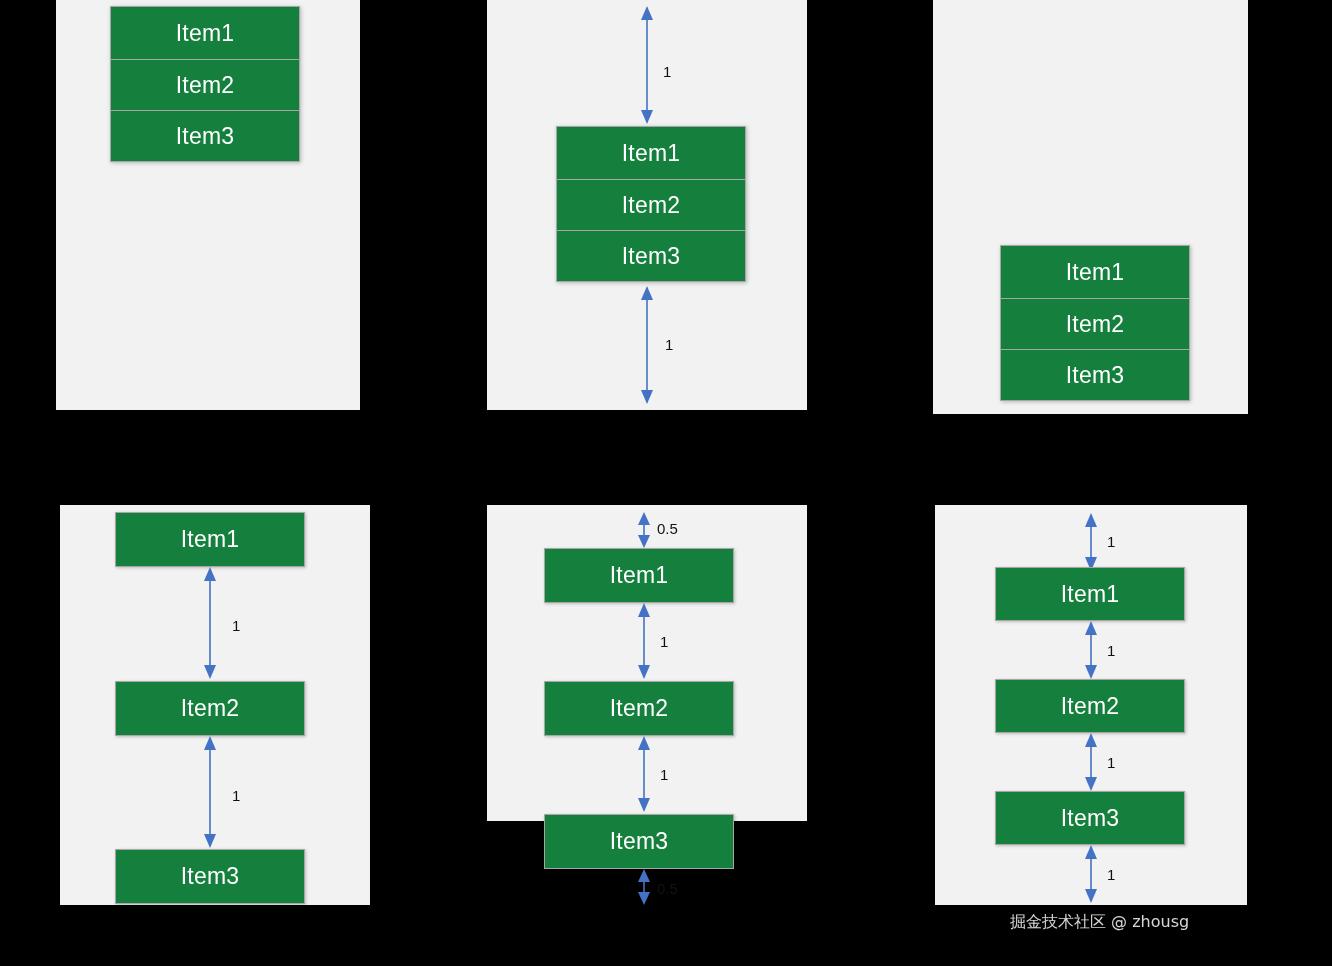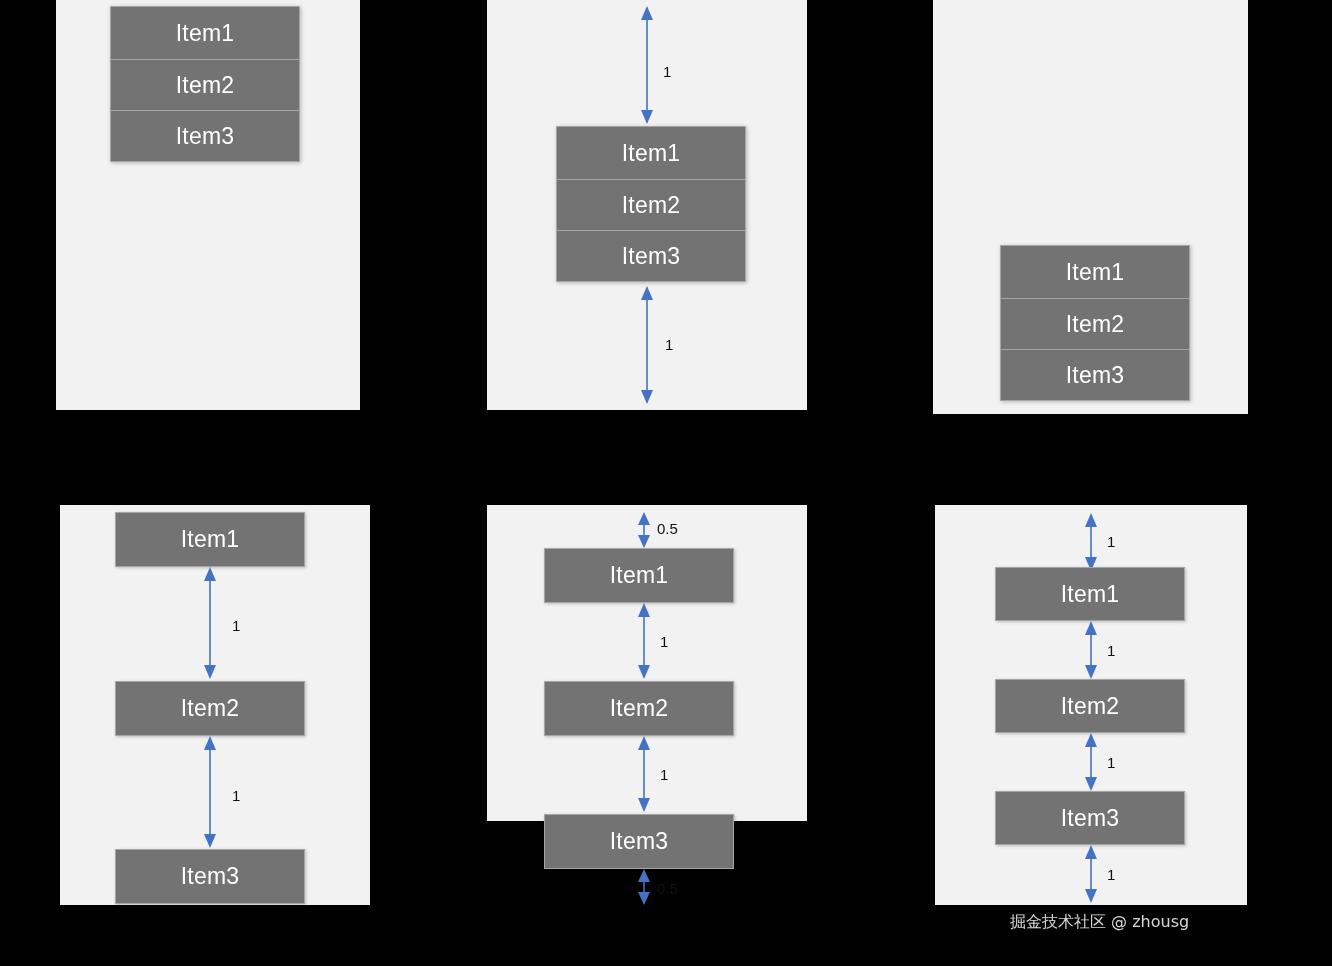--- a/index.html
+++ b/index.html
@@ -26,21 +26,21 @@
   .panel {
     position: absolute;
     background: #F2F2F2;
     box-shadow: 0 1px 3px rgba(0,0,0,0.25);
     box-sizing: border-box;
   }
 
   
   .item {
     position: absolute;
-    background: #737373;
+    background: #15803d;
     border: 1px solid #A6A6A6;
     box-sizing: border-box;
     color: #FFFFFF;
     font-size: 23px;
     display: flex;
     align-items: center;
     justify-content: center;
     box-shadow: 1px 1px 3px rgba(0,0,0,0.22);
     letter-spacing: 0.2px;
   }

